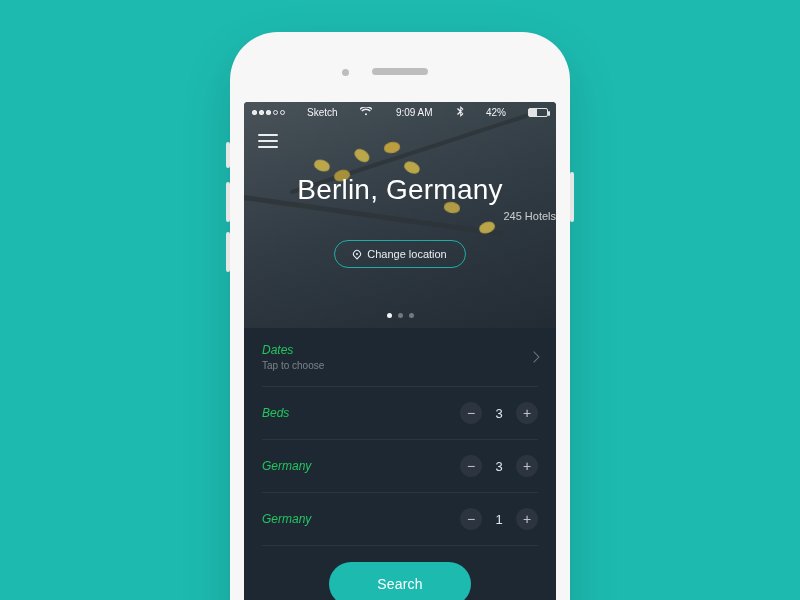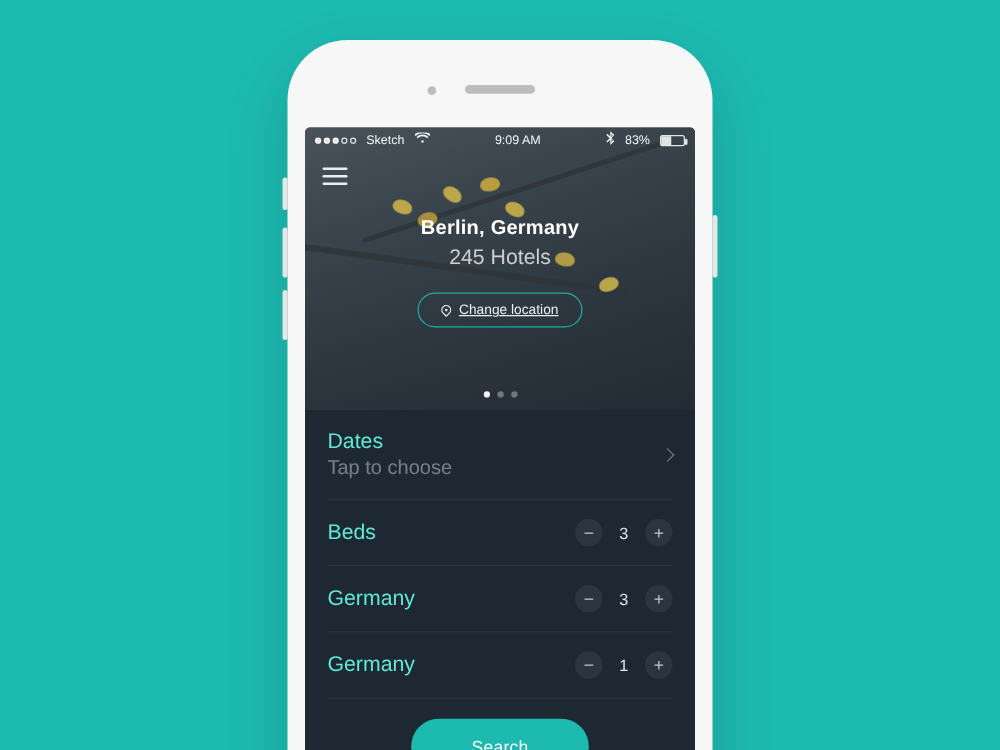--- a/index.html
+++ b/index.html
@@ -63,21 +63,21 @@
     height: 20px;
     display: flex;
     align-items: center;
     justify-content: space-between;
     padding: 0 8px;
     font-size: 10px;
     color: rgba(255,255,255,.95);
     position: relative;
     z-index: 5;
   }
-  .sb-group { display: flex; align-items: center; gap: 8px; }
+  .sb-group { display: flex; align-items: center; gap: 22px; }
   .dots { display: flex; gap: 2px; }
   .dots span {
     width: 5px; height: 5px; border-radius: 50%;
     border: 1px solid rgba(255,255,255,.85);
   }
   .dots span.fill { background: rgba(255,255,255,.85); }
   .battery {
     width: 20px; height: 9px;
     border: 1px solid rgba(255,255,255,.85);
     border-radius: 2px;
@@ -145,44 +145,44 @@
     border-radius: 1px;
   }
 
   .hero-center {
     position: relative;
     z-index: 3;
     text-align: center;
     padding-top: 52px;
   }
   .location-title {
-    font-size: 16px;
-    font-weight: 700;
+    font-size: 28px;
+    font-weight: 400;
     letter-spacing: .2px;
     color: #fff;
     text-align: center;
   }
   .location-sub {
     margin-top: 4px;
-    font-size: 17px;
+    font-size: 11px;
     color: rgba(255,255,255,.75);
+    text-align: right;
   }
   .change-loc {
     display: inline-flex;
     align-items: center;
     gap: 6px;
     margin-top: 18px;
     padding: 7px 18px;
     font-size: 11px;
     color: #e8eef2;
     border: 1px solid rgba(29,186,176,.9);
     border-radius: 999px;
     background: transparent;
     cursor: pointer;
-    text-decoration: underline;
   }
   .pin {
     width: 8px; height: 8px;
     border: 1.5px solid currentColor;
     border-radius: 50% 50% 50% 0;
     transform: rotate(-45deg);
     position: relative;
   }
   .pin::after {
     content:"";
@@ -206,25 +206,26 @@
   .panel { padding: 0 18px; background: #1e2833; }
   .row {
     display: flex;
     align-items: center;
     justify-content: space-between;
     padding: 15px 0;
     border-bottom: 1px solid rgba(255,255,255,.06);
   }
   .row:last-of-type { border-bottom: none; }
   .row .label {
-    font-size: 17px;
-    color: #5eead4;
+    font-size: 12px;
+    color: #22c55e;
+    font-style: italic;
   }
   .row .sub {
-    font-size: 16px;
+    font-size: 10px;
     color: rgba(255,255,255,.4);
     margin-top: 3px;
   }
   .chevron {
     width: 8px; height: 8px;
     border-top: 1.5px solid rgba(255,255,255,.35);
     border-right: 1.5px solid rgba(255,255,255,.35);
     transform: rotate(45deg);
   }
 
@@ -291,21 +292,21 @@
             </svg>
         </span>
       </div>
       <span>9:09 AM</span>
       <div class="sb-group">
         <span>
           <svg width="7" height="11" viewBox="0 0 7 11">
               <path d="M3.2 0v4.1L.9 2 0 2.9 2.7 5.5 0 8.1.9 9l2.3-2.1V11l3.3-3-2.3-2.5 2.3-2.5L3.2 0zm1 2.5L5.3 3.5 4.2 4.6V2.5zm0 6V6.4l1.1 1.1L4.2 8.5z" fill="rgba(255,255,255,.9)"></path>
             </svg>
         </span>
-        <span>83%</span>
+        <span>42%</span>
         <div class="battery">
             <div class="lvl"></div>
           </div>
       </div>
     </div>
 
     <div class="hero">
       <div class="branch b1"></div>
       <div class="branch b2"></div>
       <div class="leaf l1"></div>

